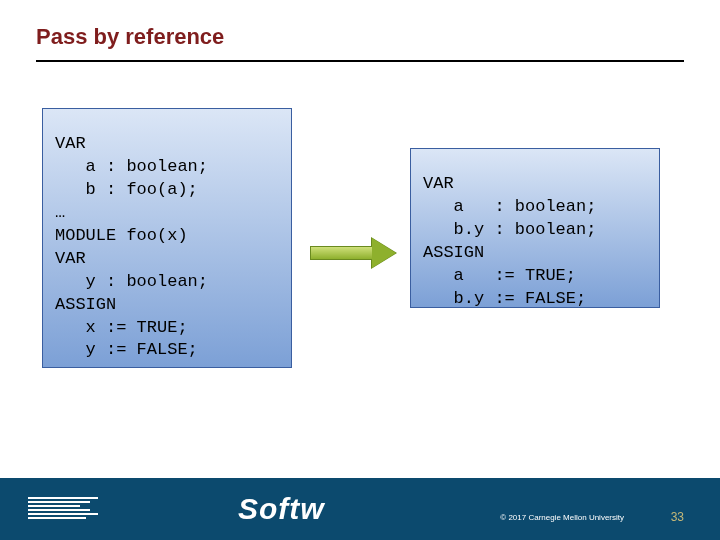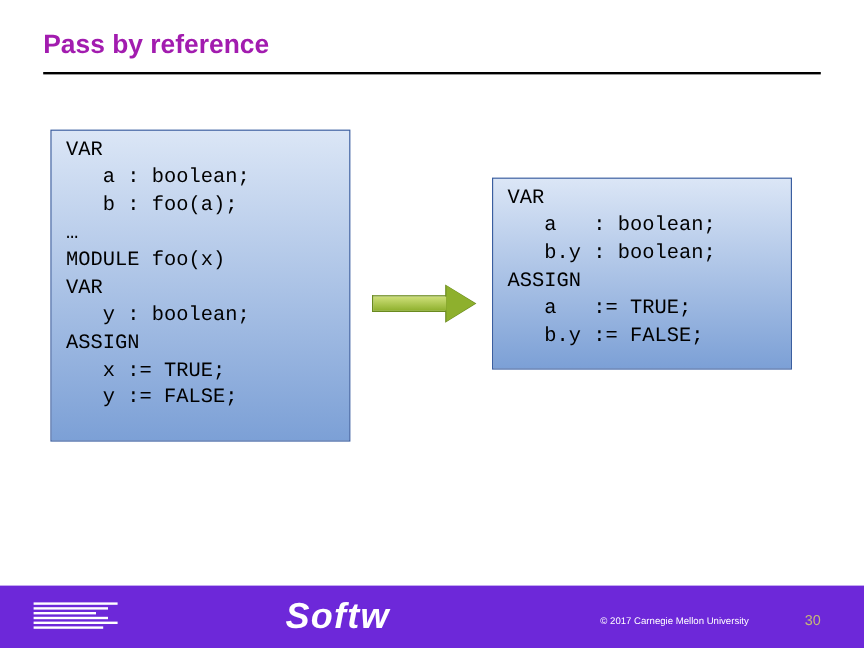--- a/index.html
+++ b/index.html
@@ -10,39 +10,39 @@
     font-family: Verdana, Geneva, sans-serif;
     position: relative;
     overflow: hidden;
   }
   .title {
     position: absolute;
     top: 24px;
     left: 36px;
     font-size: 22px;
     font-weight: bold;
-    color: #a21caf;
+    color: #7f1d1d;
   }
   .divider {
     position: absolute;
     top: 60px;
     left: 36px;
     width: 648px;
     height: 2px;
     background: #000;
   }
   .codebox {
     position: absolute;
     border: 1px solid #3a5ea0;
     background: linear-gradient(180deg, #dbe6f6 0%, #7ca0d6 100%);
     font-family: "Courier New", Courier, monospace;
     font-size: 17px;
     line-height: 1.35;
     color: #000;
-    padding: 6px 12px;
+    padding: 24px 12px;
     white-space: pre;
   }
   .left-box {
     top: 108px;
     left: 42px;
     width: 250px;
     height: 260px;
   }
   .right-box {
     top: 148px;
@@ -86,22 +86,22 @@
     border-top: 16px solid transparent;
     border-bottom: 16px solid transparent;
     border-left: 26px solid #6a8a1f;
     z-index: -1;
   }
   .footer {
     position: absolute;
     bottom: 0;
     left: 0;
     width: 720px;
-    height: 52px;
-    background: #6d28d9;
+    height: 62px;
+    background: #0c4a6e;
     display: flex;
     align-items: center;
   }
   .logo-left {
     margin-left: 28px;
     width: 80px;
     height: 36px;
     position: relative;
   }
   .logo-left .stripe {
@@ -176,14 +176,14 @@
   <div class="logo-left">
     <div class="stripe s1"></div>
     <div class="stripe s2"></div>
     <div class="stripe s3"></div>
     <div class="stripe s4"></div>
     <div class="stripe s5"></div>
     <div class="stripe s6"></div>
   </div>
   <div class="logo-text">Softw</div>
   <div class="copyright">© 2017 Carnegie Mellon University</div>
-  <div class="pagenum">30</div>
+  <div class="pagenum">33</div>
 </div>
 
 </body></html>

